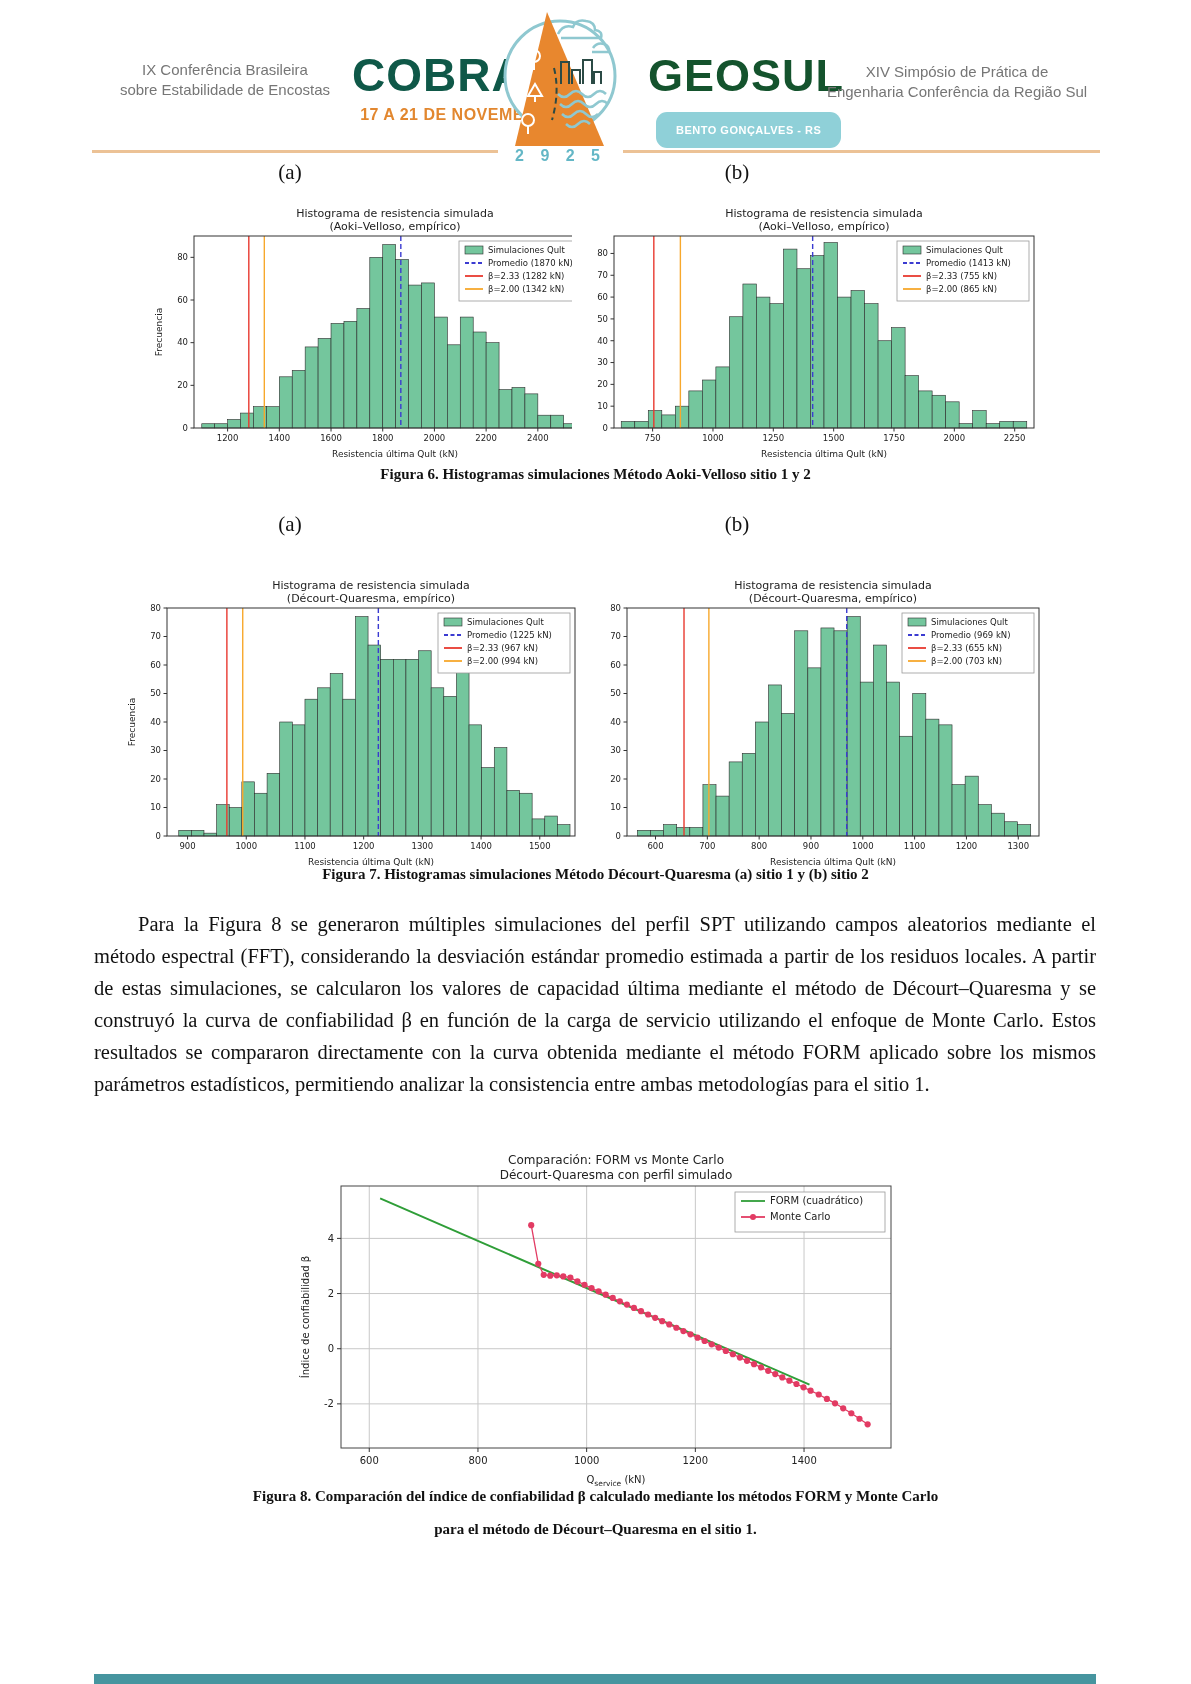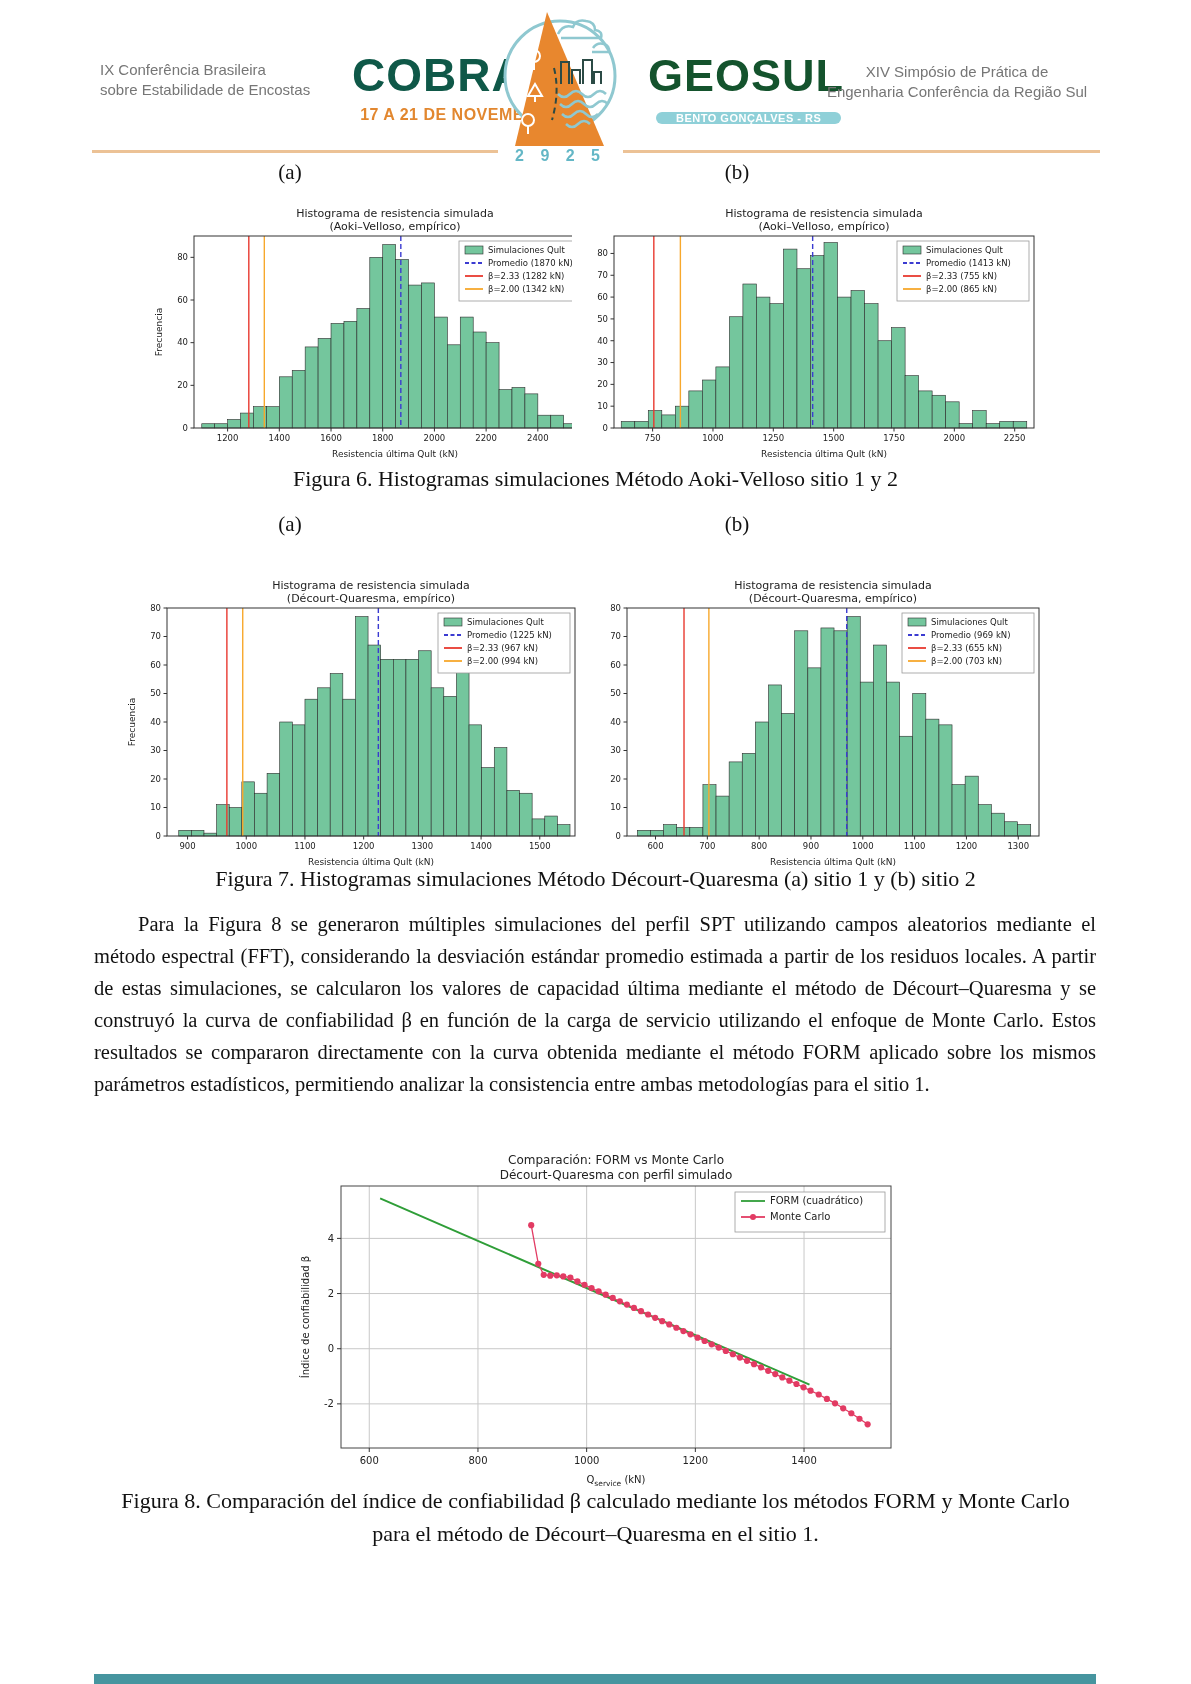--- a/index.html
+++ b/index.html
@@ -1,38 +1,38 @@
 <!DOCTYPE html>
 <html><head>
 <meta charset="utf-8">
 <style>
   html,body{margin:0;padding:0;background:#ffffff;}
   #page{position:relative;width:1191px;height:1684px;margin:0 auto;background:#fff;overflow:hidden;
         font-family:"Liberation Serif", serif;color:#111;}
   
   .hdr-tagline{position:absolute;font-family:"Liberation Sans",sans-serif;color:#767676;font-size:15px;line-height:1.35;}
-  .hdr-tagline.left{left:100px;top:60px;width:250px;text-align:left;}
+  .hdr-tagline.left{left:100px;top:60px;width:250px;text-align:center;}
   .hdr-tagline.right{left:822px;top:62px;width:270px;text-align:center;}
   .brand{position:absolute;font-family:"Liberation Sans",sans-serif;font-weight:bold;letter-spacing:1px;}
   .brand.cobrae{left:352px;top:48px;font-size:46px;color:#0f5848;}
   .brand.geosul{left:648px;top:50px;font-size:45px;color:#14532d;}
   .hdr-dates{position:absolute;left:350px;top:106px;width:210px;text-align:center;
              font-family:"Liberation Sans",sans-serif;font-weight:bold;font-size:16px;color:#e2872f;letter-spacing:.5px;}
   .hdr-badge{position:absolute;left:656px;top:112px;background:#8fd0d8;color:#fff;border-radius:11px;
              font-family:"Liberation Sans",sans-serif;font-weight:bold;font-size:11px;letter-spacing:.5px;
-             padding:0 20px;}
+             padding:12px 20px;}
   .hdr-line{position:absolute;top:150px;height:3px;background:#ecc296;}
   .hdr-line.l{left:92px;width:406px;}
   .hdr-line.r{left:623px;width:477px;}
   #logo{position:absolute;left:498px;top:4px;}
   .logo-year{position:absolute;left:498px;top:147px;width:125px;text-align:center;
              font-family:"Liberation Sans",sans-serif;font-weight:bold;font-size:16px;color:#64b7c6;letter-spacing:6px;}
   
   .sublabel{position:absolute;width:100px;text-align:center;font-size:21px;}
-  .caption{position:absolute;left:0;width:1191px;text-align:center;font-size:22px;}
+  .caption{position:absolute;left:0;width:1191px;text-align:center;font-size:15px;font-weight:bold;}
   
   #paragraph{position:absolute;left:94px;top:908px;width:1002px;font-size:20.5px;line-height:1.565;
              text-align:justify;text-indent:44px;}
   
   svg.chart{position:absolute;background:#fff;}
   .ct{font:11px "DejaVu Sans",sans-serif;fill:#222;text-anchor:middle;}
   .ct8{font:12px "DejaVu Sans",sans-serif;fill:#222;text-anchor:middle;}
   .tk{font:8.5px "DejaVu Sans",sans-serif;fill:#222;text-anchor:middle;}
   .tk8{font:10px "DejaVu Sans",sans-serif;fill:#222;text-anchor:middle;}
   .ytk{text-anchor:end;}

